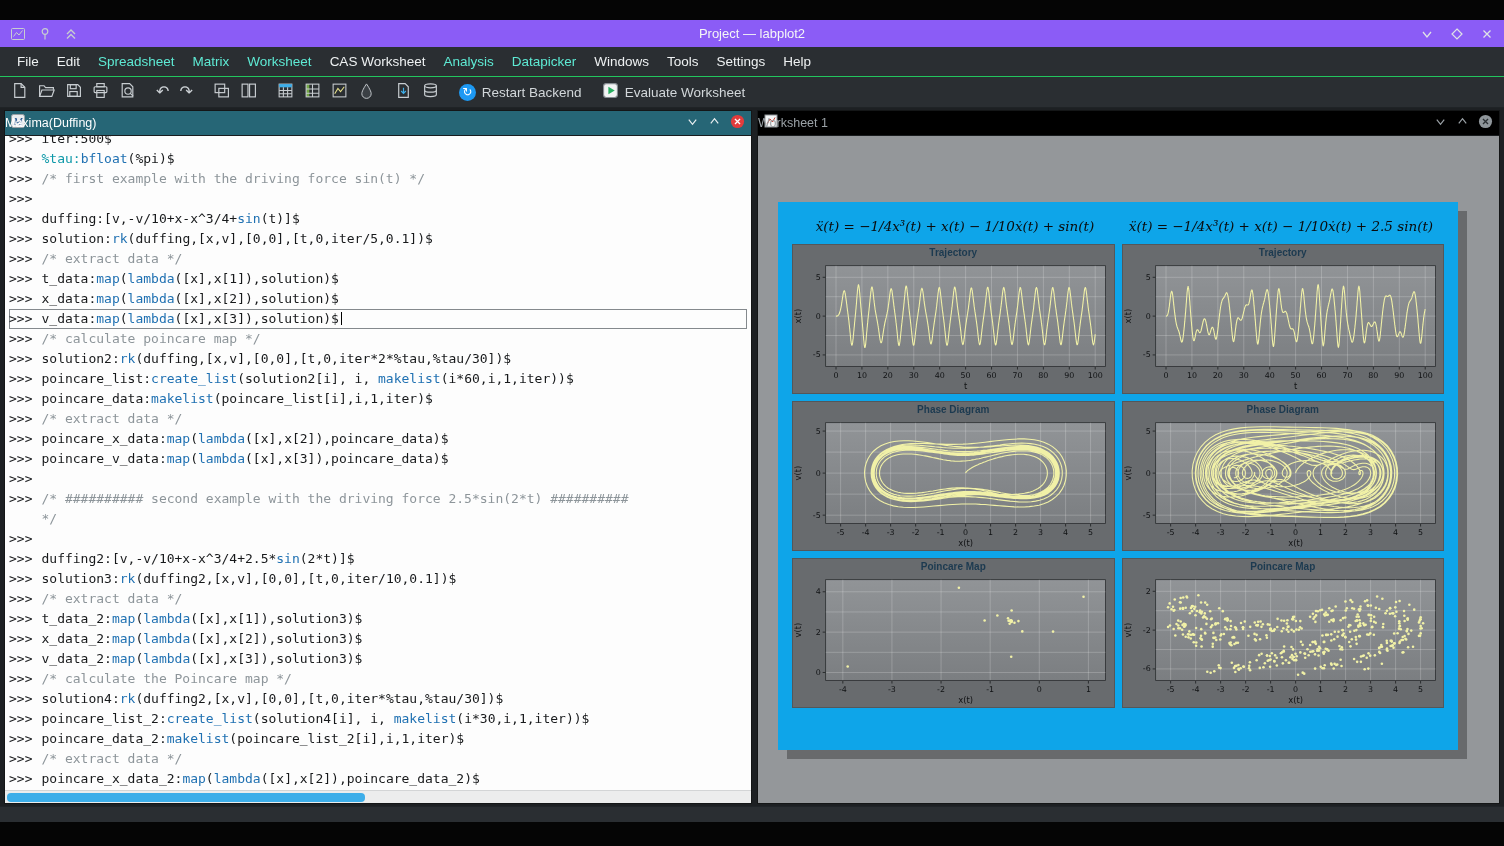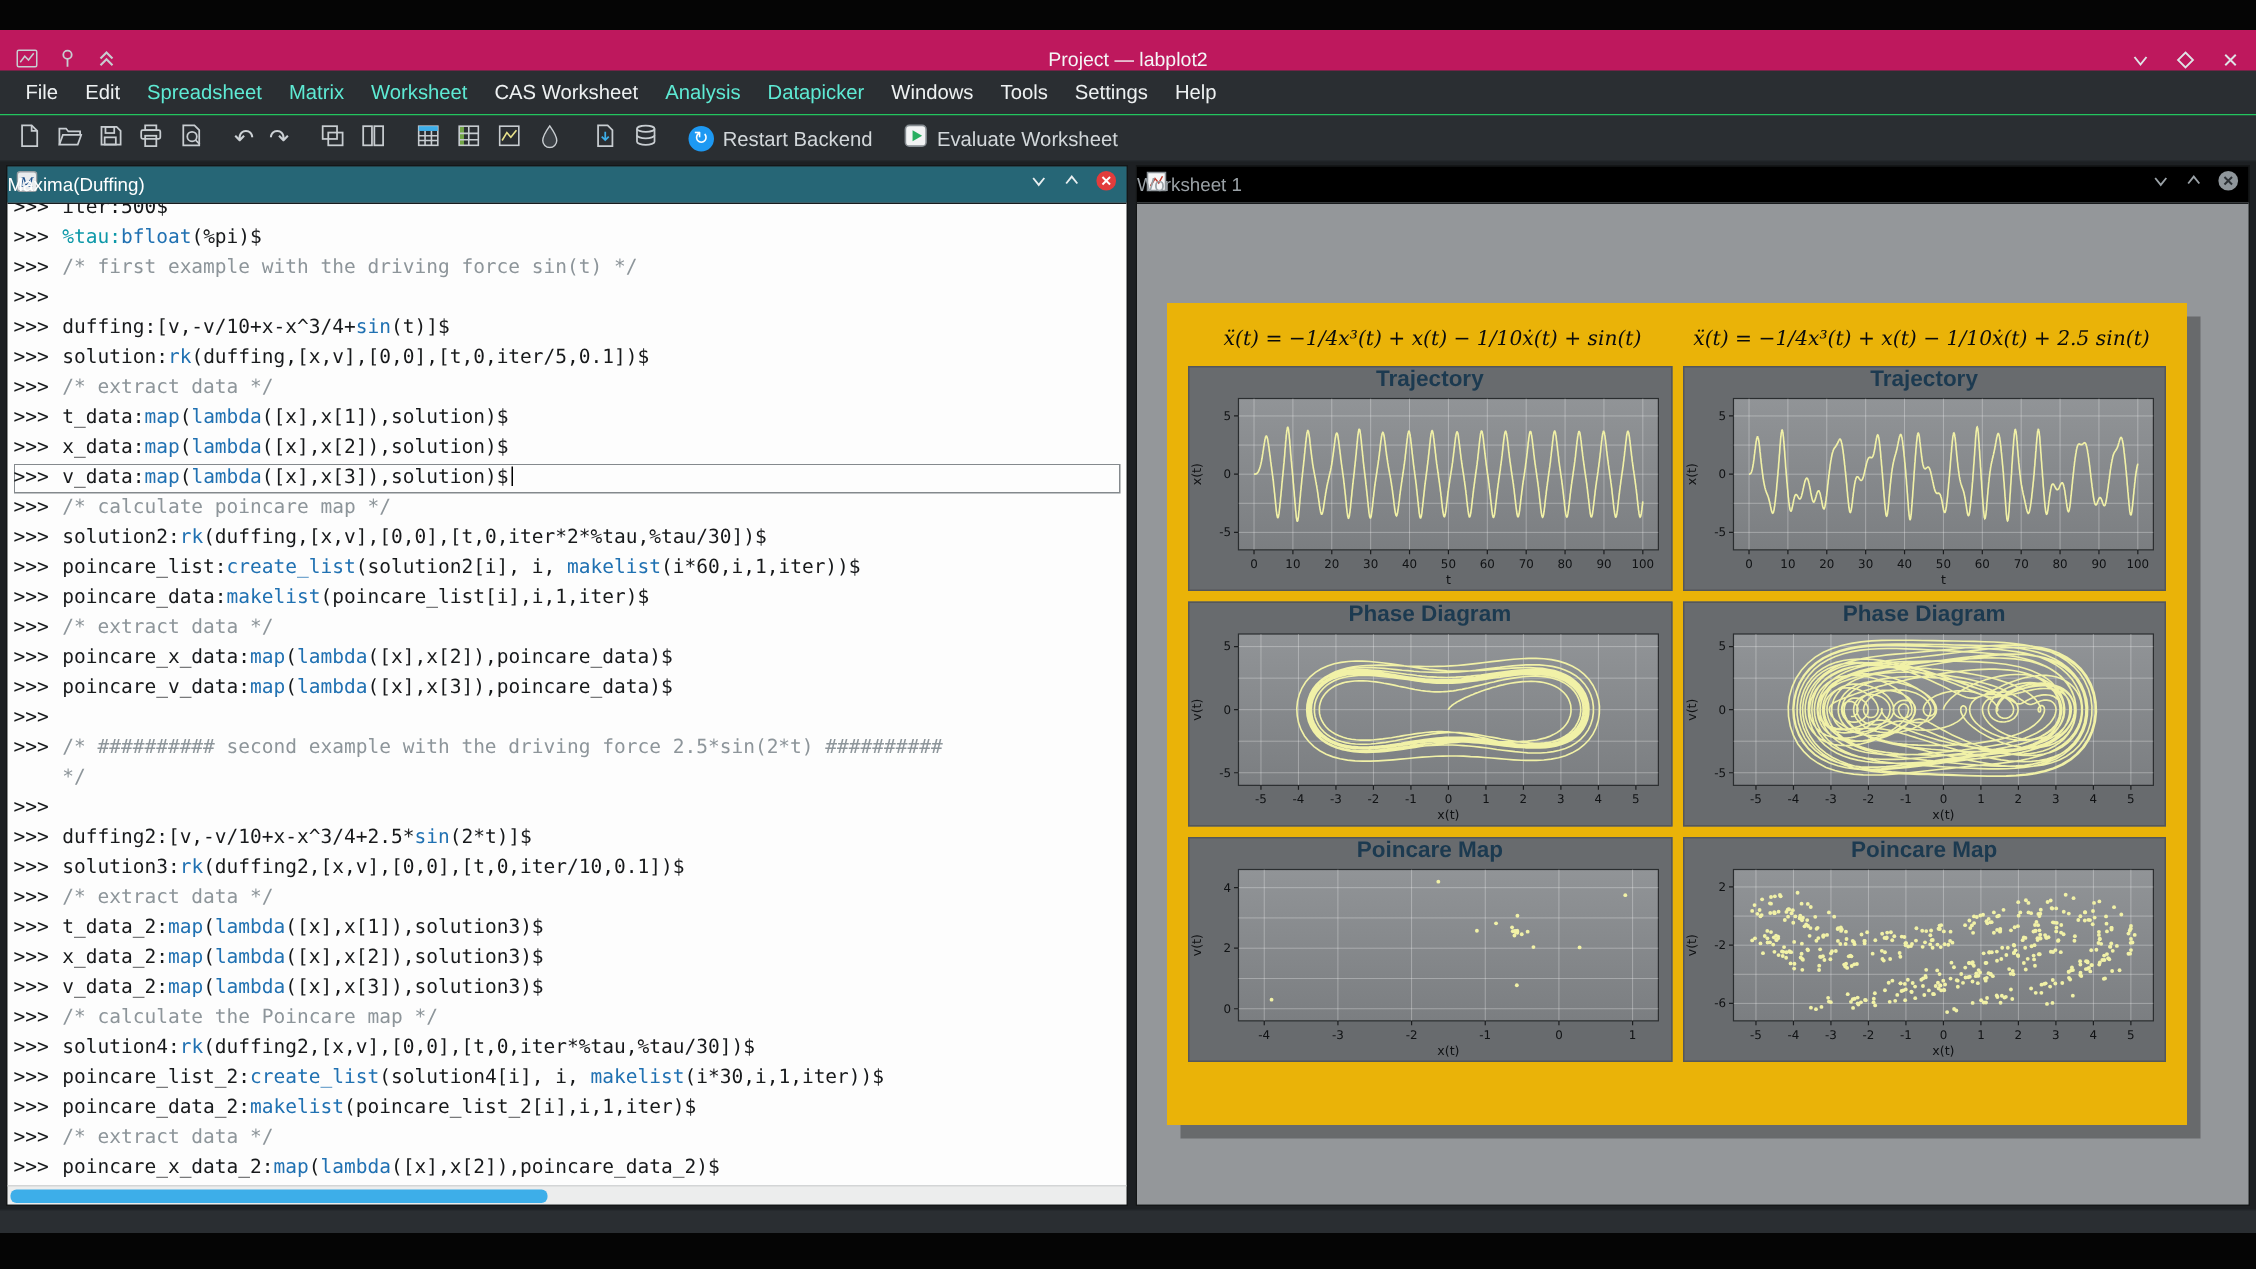--- a/index.html
+++ b/index.html
@@ -1,20 +1,20 @@
 <!DOCTYPE html>
 <html><head>
 <meta charset="utf-8">
 <style>
   *{margin:0;padding:0;box-sizing:border-box}
   html,body{width:1504px;height:846px;background:#000;font-family:"Liberation Sans",sans-serif;overflow:hidden}
   .screen{position:relative;width:1504px;height:846px;background:#050505}
   .app-window{position:absolute;left:0;top:20px;width:1504px;height:802px;background:#2a2e32;display:flex;flex-direction:column}
 
-  .titlebar{height:27px;background:#be185d;display:flex;align-items:flex-end;padding:0 10px;position:relative;flex:0 0 auto}
+  .titlebar{height:27px;background:#8b5cf6;display:flex;align-items:center;padding:0 10px;position:relative;flex:0 0 auto}
   .tb-left{display:flex;gap:12px;align-items:center;z-index:1}
   .tb-title{position:absolute;left:0;right:0;text-align:center;font-size:13px;color:#f4f6f7}
   .tb-right{margin-left:auto;display:flex;gap:16px;align-items:center;z-index:1}
   .tb-right span, .tb-left span{display:inline-flex;align-items:center}
 
   .menubar{height:30px;display:flex;align-items:center;padding:0 8px;background:#2a2e32;border-bottom:1px solid #22c55e;flex:0 0 auto}
   .menu-item{padding:0 9px;font-size:13.5px;color:#eef1f2;line-height:30px;cursor:default}
   .menu-item.disabled{color:#5eead4}
 
   .toolbar{height:31px;display:flex;align-items:center;padding:0 6px;background:#2a2e32;border-bottom:1px solid #1f2326;flex:0 0 auto}
@@ -39,26 +39,26 @@
   .cline{display:flex;white-space:pre;font-family:"DejaVu Sans Mono",monospace;font-size:13px;line-height:20px;color:#17191b}
   .cline .prompt{margin-right:9px;flex:0 0 auto}
   .cline .prompt.hide{visibility:hidden}
   .cline.active{box-shadow:inset 0 0 0 1px #84898d}
   .tk-p{color:#17191b}.tk-f{color:#2071b2}.tk-c{color:#8d959a}.tk-t{color:#0d98a8}
   .caret{display:inline-block;width:1px;height:13px;background:#000;margin-left:2px;vertical-align:-2px}
   .hscroll{height:13px;background:#eceded;position:relative;border-top:1px solid #d3d5d6;flex:0 0 auto}
   .hthumb{position:absolute;left:2px;top:2px;height:9px;width:358px;background:#3daee9;border-radius:4px}
 
   .wsview{flex:1 1 auto;background:#94979a;overflow:hidden;position:relative;border-top:1px solid #191c1e}
-  .wspage{position:absolute;left:20px;top:66px;width:680px;height:548px;background:#eab308;box-shadow:9px 9px 0 rgba(50,52,54,.45);padding:10px 14px}
+  .wspage{position:absolute;left:20px;top:66px;width:680px;height:548px;background:#0ea5e9;box-shadow:9px 9px 0 rgba(50,52,54,.45);padding:10px 14px}
   .eqrow{display:flex;height:28px}
   .equation{flex:1;text-align:center;font-family:"DejaVu Serif",serif;font-style:italic;font-size:13.5px;color:#0a0b0c;line-height:28px}
   .plotgrid{display:grid;grid-template-columns:1fr 1fr;gap:7px;margin-top:4px}
   .plot{background:#686b6e;border:1px solid #54575a;display:flex;flex-direction:column}
-  .ptitle{text-align:center;font-size:15px;font-weight:bold;color:#1c3a50;line-height:16px}
+  .ptitle{text-align:center;font-size:10px;font-weight:bold;color:#1c3a50;line-height:16px}
   .plot svg{display:block;width:100%}
 
   .statusband{height:16px;background:#2a2e32;border-top:1px solid #202428;flex:0 0 auto}
 </style>
 </head>
 <body>
 
 <div class="screen">
   <div class="app-window">
 

